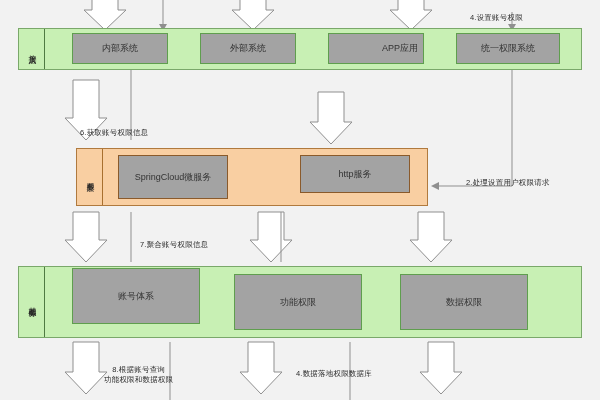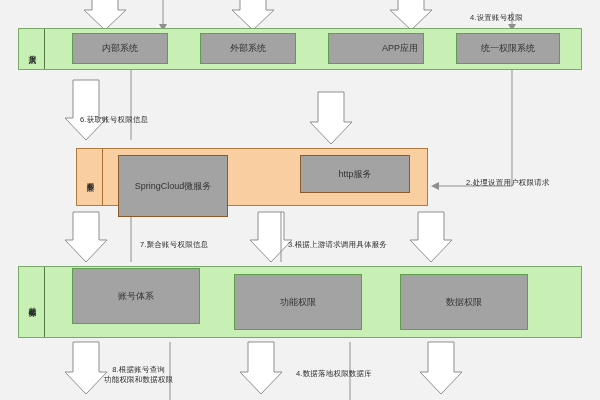--- a/index.html
+++ b/index.html
@@ -173,21 +173,21 @@
   <div class="node green" style="left:456px; top:33px; width:104px; height:31px;">
     <span>统一权限系统</span>
   </div>
 
   <div class="layer-band band-orange" style="left:76px; top:148px; width:352px; height:58px;">
     <div class="layer-tab orange">
       <span>服务层</span>
     </div>
   </div>
 
-  <div class="node orange" style="left:118px; top:155px; width:110px; height:62px;">
+  <div class="node orange" style="left:118px; top:155px; width:110px; height:44px;">
     <span>SpringCloud微服务</span>
   </div>
 
   <div class="node orange" style="left:300px; top:155px; width:110px; height:38px;">
     <span>http服务</span>
   </div>
 
   <div class="layer-band band-green" style="left:18px; top:266px; width:564px; height:72px;">
     <div class="layer-tab green">
       <span>基础服务</span>
@@ -207,29 +207,26 @@
   </div>
 
   <div class="note" style="left:470px; top:3px;">
     <span>4.设置账号权限</span>
   </div>
 
   <div class="note" style="left:466px; top:168px;">
     <span>2.处理设置用户权限请求</span>
   </div>
 
-  <div class="note" style="left:288px; top:230px;">
-    <span>3.根据上游请求调用具体服务</span>
-  </div>
 
   <div class="note" style="left:296px; top:359px;">
     <span>4.数据落地权限数据库</span>
   </div>
 
-  <div class="note" style="left:80px; top:105px;">
+  <div class="note" style="left:80px; top:118px;">
     <span>6.获取账号权限信息</span>
   </div>
 
   <div class="note" style="left:140px; top:230px;">
     <span>7.聚合账号权限信息</span>
   </div>
 
   <div class="note" style="left:104px; top:355px; text-align:center;">
     <span>8.根据账号查询
 功能权限和数据权限</span>

